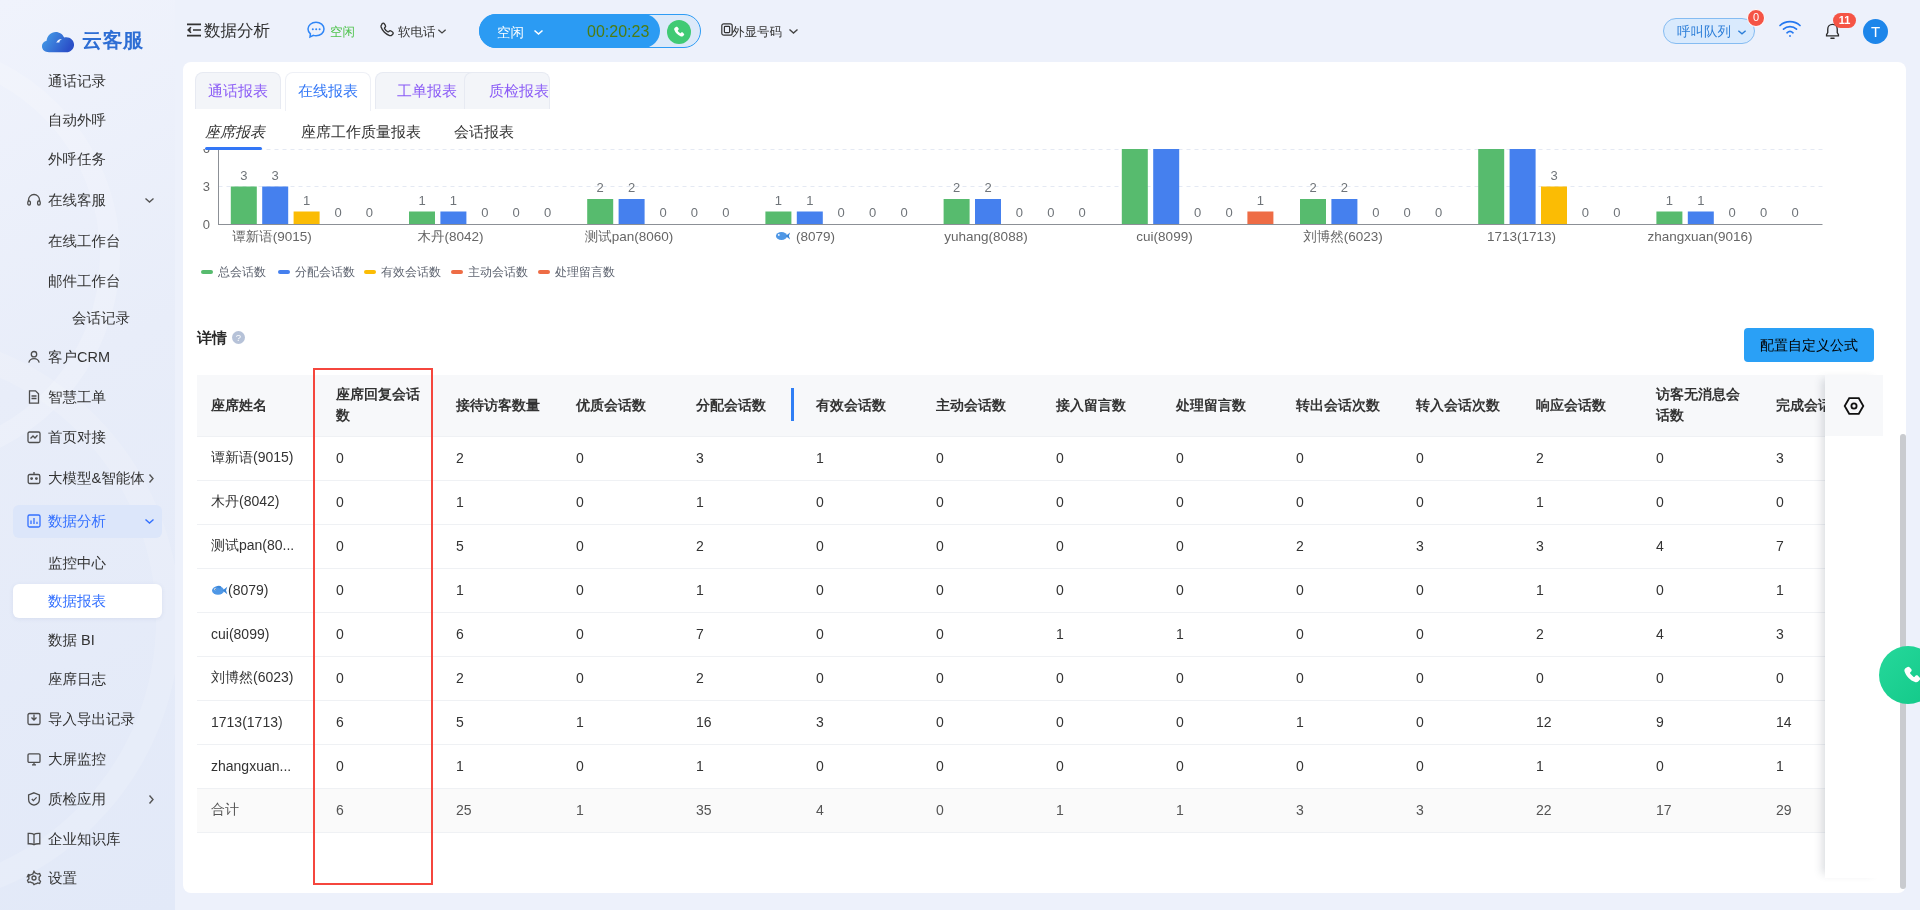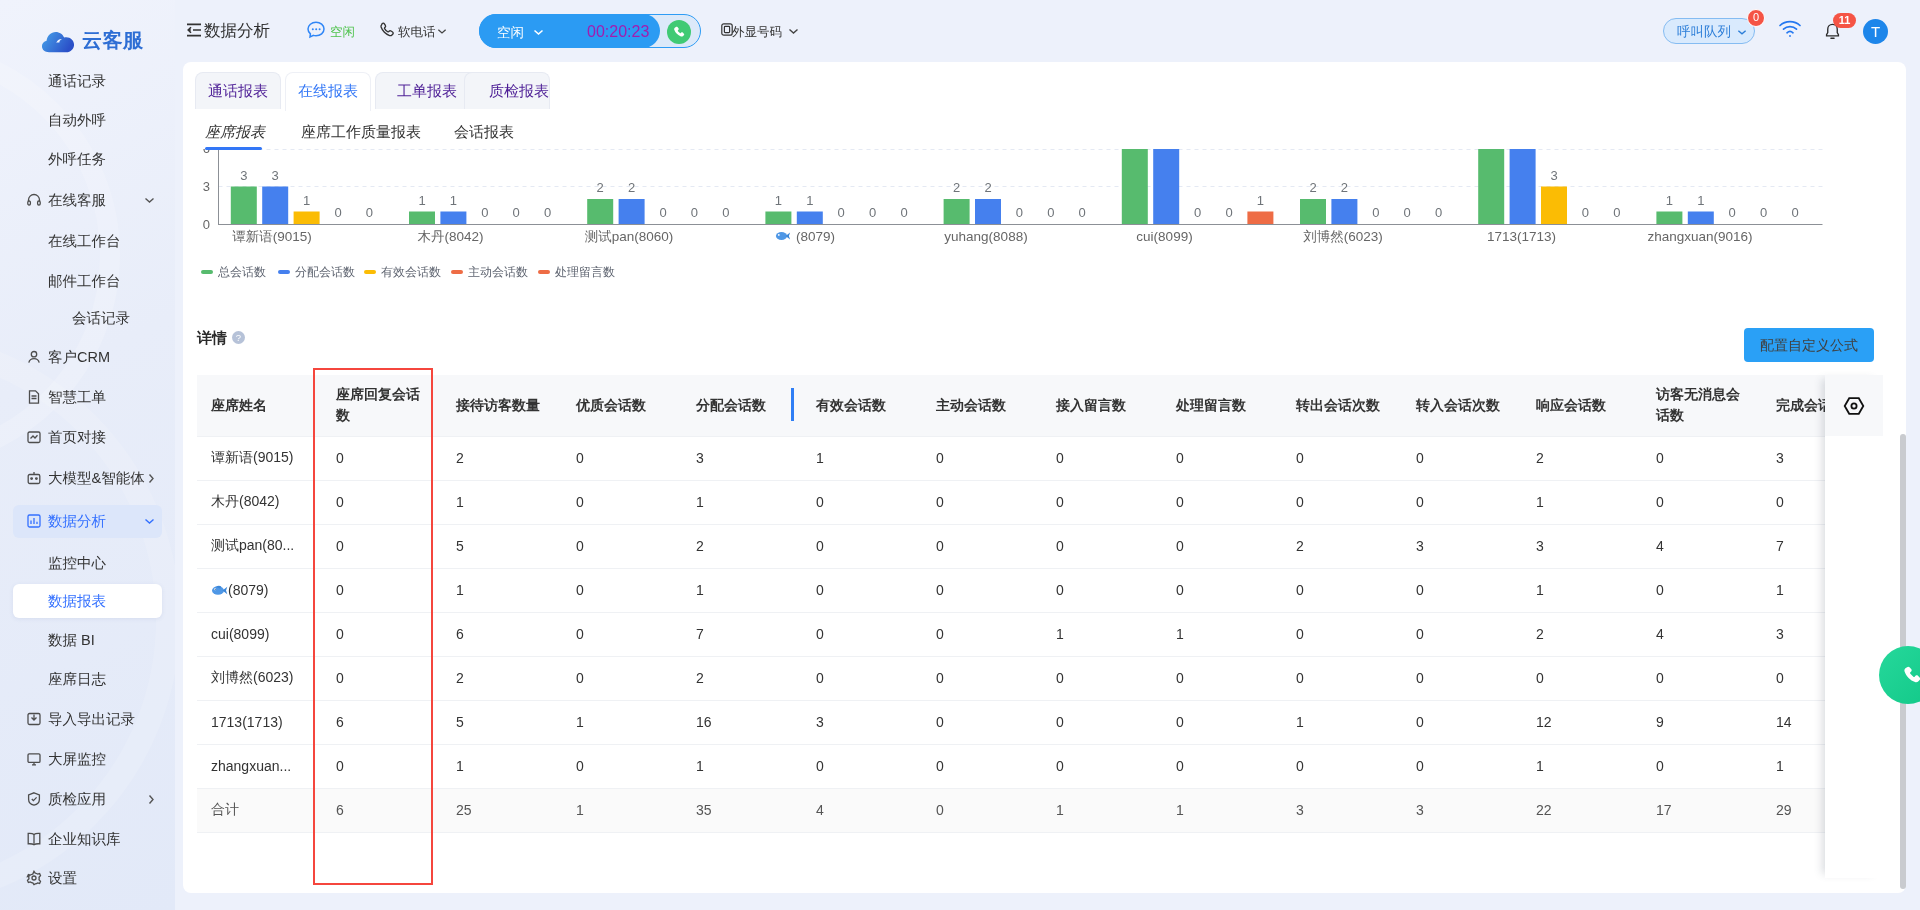--- a/index.html
+++ b/index.html
@@ -16,21 +16,21 @@
 .sitem .ic{position:absolute;left:26px;top:7px;width:16px;height:16px;line-height:0;}
 .sitem .ic svg,.sitem .chev svg{display:block;}
 .sitem .chev{position:absolute;right:20px;top:12px;line-height:0;}
 .blue{color:#3370ff;}
 #logo{position:absolute;left:41px;top:27px;}
 
 .tb-txt{font-size:12.5px;color:#333;white-space:nowrap;}
 
 #card{position:absolute;left:183px;top:62px;width:1723px;height:831px;background:#fff;border-radius:8px;}
 .tab{position:absolute;top:10px;height:37px;line-height:36px;text-align:center;font-size:15px;
-background:#f3f5f9;border:1px solid #e7eaf2;border-bottom:none;border-radius:8px 8px 0 0;color:#4c1d95;}
+background:#f3f5f9;border:1px solid #e7eaf2;border-bottom:none;border-radius:8px 8px 0 0;color:#8b5cf6;}
 .tab.on{background:#fff;color:#3377f6;height:39px;border-color:#eef0f6;}
 .stab{position:absolute;top:56px;height:28px;line-height:28px;font-size:15px;color:#333;white-space:nowrap;}
 
 #tblwrap{position:absolute;left:14px;top:313px;width:1686px;height:503px;overflow:hidden;}
 table{border-collapse:collapse;table-layout:fixed;width:1685px;font-size:14px;color:#333;}
 th{background:#f7f8fa;font-weight:700;text-align:left;padding:0 8px 0 14px;height:61px;line-height:21px;}
 td{height:44px;padding:0 8px 0 14px;border-top:1px solid #eff1f4;white-space:nowrap;overflow:hidden;}
 tr.sum td{background:#fafafa;color:#555;border-bottom:1px solid #eff1f4;}
 </style>
 </head>
@@ -227,21 +227,21 @@
   <svg class="abs" style="left:262px;top:28px;" width="10" height="7" viewBox="0 0 11 7" fill="none" stroke="#444" stroke-width="1.4">
       <path d="M1.5 1.5 5.5 5 9.5 1.5"></path>
     </svg>
 
   <div class="abs" style="left:304px;top:14px;width:222px;height:34px;border:1px solid #2e9cf5;border-radius:18px;background:#dce9f9;">
     <div class="abs" style="left:-1px;top:-1px;width:181px;height:34px;background:#2b9bf3;border-radius:18px;"></div>
     <div class="abs" style="left:17px;top:9px;font-size:13.5px;color:#fff;">空闲</div>
     <svg class="abs" style="left:53px;top:14px;" width="11" height="7" viewBox="0 0 11 7" fill="none" stroke="#fff" stroke-width="1.6">
         <path d="M1.5 1.5 5.5 5 9.5 1.5"></path>
       </svg>
-    <div class="abs" style="left:107px;top:8px;font-size:16px;color:#a21caf;">00:20:23</div>
+    <div class="abs" style="left:107px;top:8px;font-size:16px;color:#4d7c0f;">00:20:23</div>
     <div class="abs" style="left:187px;top:5px;width:24px;height:24px;border-radius:50%;background:#40ca74;">
       <svg style="position:absolute;left:5px;top:5px;" width="14" height="14" viewBox="0 0 24 24">
           <path d="M6.6 3.6c.8-.8 2-.8 2.7 0l1.8 1.9c.7.8.7 2 0 2.7l-.9.9c-.3.4-.4 1 0 1.4l3.3 3.3c.4.4 1 .4 1.4 0l.9-.9c.7-.7 1.9-.7 2.7 0l1.8 1.9c.8.7.8 1.9 0 2.7l-1.3 1.2c-1 1-2.4 1.4-3.7.9-2.6-.9-5-2.4-7-4.4-2-2-3.5-4.4-4.4-7-.5-1.3-.1-2.7.9-3.7z" fill="#fff"></path>
         </svg>
     </div>
   </div>
 
   <svg class="abs" style="left:546px;top:23px;" width="12" height="13" viewBox="0 0 12 13" fill="none" stroke="#333" stroke-width="1.2">
     <rect x="0.8" y="0.8" width="10.4" height="11.4" rx="2"></rect>
       <rect x="3.4" y="3.4" width="5.2" height="6.2" rx="0.8"></rect>
@@ -376,21 +376,21 @@
       <div class="abs" style="left:112px;top:2px;font-size:12px;color:#5e6470;">分配会话数</div>
       <div class="abs" style="left:181px;top:8px;width:12px;height:4px;border-radius:2px;background:#fbbc04;"></div>
       <div class="abs" style="left:198px;top:2px;font-size:12px;color:#5e6470;">有效会话数</div>
       <div class="abs" style="left:268px;top:8px;width:12px;height:4px;border-radius:2px;background:#ee6c45;"></div>
       <div class="abs" style="left:285px;top:2px;font-size:12px;color:#5e6470;">主动会话数</div>
       <div class="abs" style="left:355px;top:8px;width:12px;height:4px;border-radius:2px;background:#ee6c45;"></div>
       <div class="abs" style="left:372px;top:2px;font-size:12px;color:#5e6470;">处理留言数</div>
     </div>
   <div class="abs" style="left:14px;top:267px;font-size:15px;font-weight:700;color:#2b2b2b;">详情</div>
   <div class="abs" style="left:49px;top:269px;width:13px;height:13px;border-radius:50%;background:#b6c2d8;color:#fff;font-size:9.5px;text-align:center;line-height:13px;">?</div>
-  <div class="abs" style="left:1561px;top:266px;width:130px;height:34px;background:#2aa0f6;border-radius:4px;color:#404040;font-size:14px;text-align:center;line-height:34px;">配置自定义公式</div>
+  <div class="abs" style="left:1561px;top:266px;width:130px;height:34px;background:#2aa0f6;border-radius:4px;color:#000000;font-size:14px;text-align:center;line-height:34px;">配置自定义公式</div>
   <div id="tblwrap">
     <table id="tbl">
         <colgroup>
           <col style="width:125px;">
           <col style="width:120px;">
           <col style="width:120px;">
           <col style="width:120px;">
           <col style="width:120px;">
           <col style="width:120px;">
           <col style="width:120px;">

